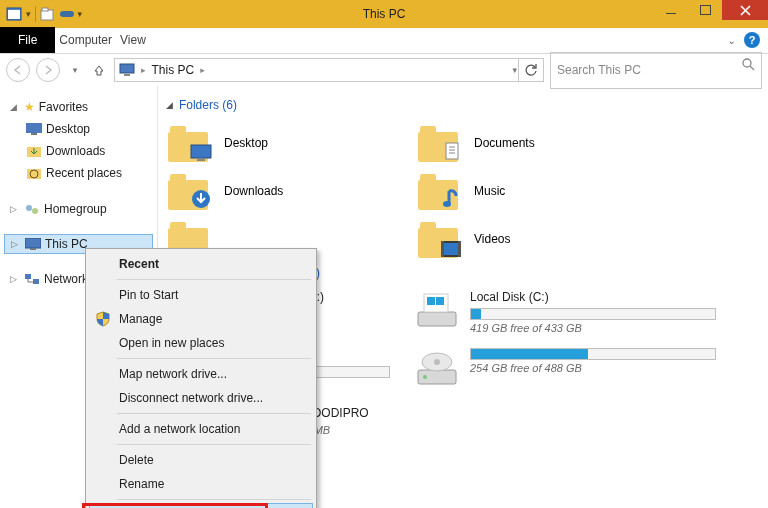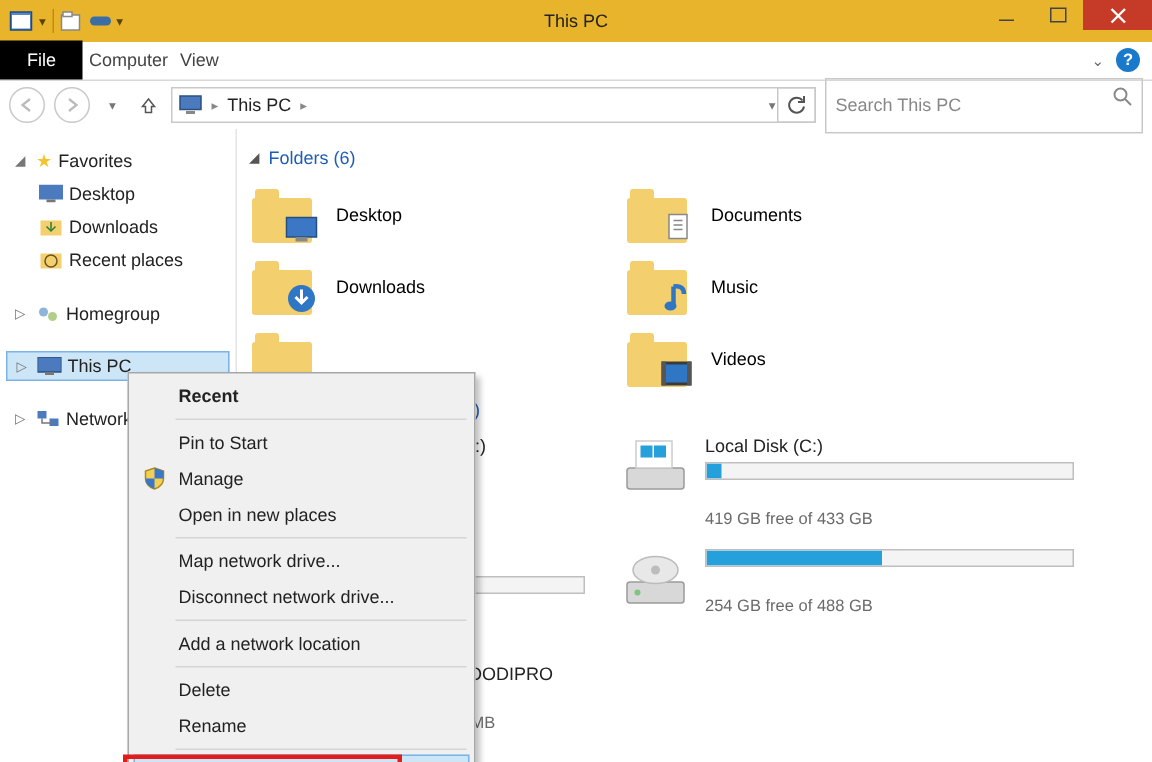--- a/index.html
+++ b/index.html
@@ -58,21 +58,21 @@
   .overlay{position:absolute;right:0;bottom:0;}
 
   .drives { margin-top:6px;}
   .drives-grid { display:grid; grid-template-columns:240px 300px; column-gap:10px; row-gap:14px;}
   .drive { display:flex; gap:10px;}
   .drive .dicon{width:44px;height:40px;flex-shrink:0;position:relative;}
   .drive .dinfo{flex:1;}
   .drive .dname{color:#222;margin-bottom:4px;}
   .drive .bar{height:12px;border:1px solid #bfbfbf;background:#f4f4f4;position:relative;overflow:hidden;}
   .drive .fill{position:absolute;left:0;top:0;bottom:0;background:#26a0da;}
-  .drive .free{color:#6a6a6a;font-size:11px;margin-top:20px;}
+  .drive .free{color:#6a6a6a;font-size:11px;margin-top:2px;font-style:italic;}
 
   
   .ctx { position:absolute; left:85px; top:248px; width:232px; background:#f0f0f0; border:1px solid #a7a7a7; box-shadow:3px 3px 4px rgba(0,0,0,.25); padding:3px; z-index:10;}
   .ctx .row{height:24px;display:flex;align-items:center;padding-left:30px;color:#222;position:relative;}
   .ctx .row.bold{font-weight:600;}
   .ctx .sep{height:1px;background:#d4d4d4;margin:3px 2px 3px 28px;}
   .ctx .row .mi{position:absolute;left:6px;top:4px;width:16px;height:16px;}
   .ctx .row.hl{background:#cde6f7;border:1px solid #7bb4e3;height:23px;padding-left:29px;}
   .ctx .highlight-box{position:absolute;left:-4px;bottom:-2px;width:186px;height:28px;border:3px solid #e21b1b;pointer-events:none;}
 

